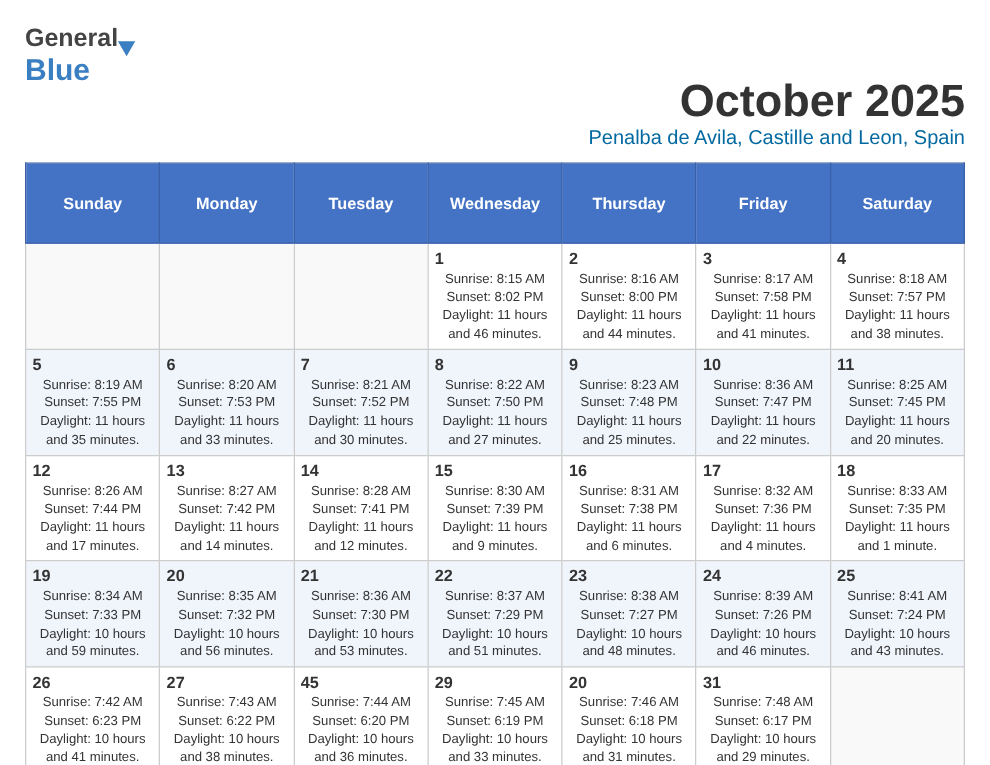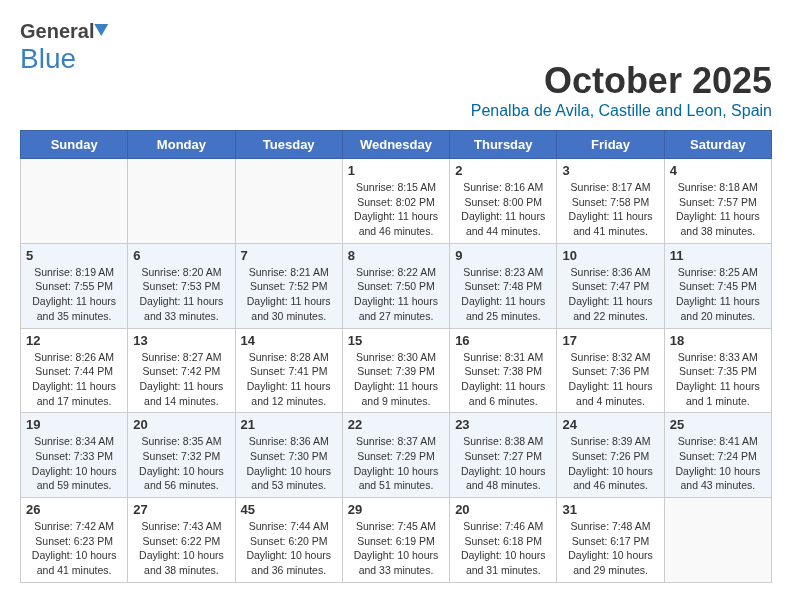--- a/index.html
+++ b/index.html
@@ -39,21 +39,21 @@
       width: 100%;
       border-collapse: collapse;
       border: 1px solid #ccc;
     }
     .calendar th {
       background-color: #4472c4;
       color: #fff;
       font-size: 13px;
       font-weight: bold;
       text-align: center;
-      padding: 6px 4px;
+      padding: 24px 4px;
       border: 1px solid #3a60a8;
       margin-top: 31px;
     }
     .calendar td {
       vertical-align: top;
       border: 1px solid #ccc;
       padding: 4px 5px;
       width: 107px;
       min-height: 80px;
       font-size: 10.5px;
@@ -75,31 +75,31 @@
     .day-info {
       font-size: 10.5px;
       line-height: 1.4;
       text-align: center;
     }
     .empty-cell {
       background: #f9f9f9 !important;
     }
     .logo-wrapper {
       display: flex;
-      align-items: flex-start;
+      align-items: flex-end;
     }
     .logo-text-general {
       color: #444;
       font-size: 20px;
       font-weight: bold;
     }
     .logo-text-blue {
       color: #3a7fc1;
-      font-size: 28px;
-      font-weight: normal;
+      font-size: 24px;
+      font-weight: bold;
     }
     .logo-triangle {
       display: inline-block;
       margin-left: 3px;
       width: 0;
       height: 0;
       border-top: 7px solid transparent;
       border-bottom: 7px solid transparent;
       border-left: 12px solid #3a7fc1;
       vertical-align: middle;

